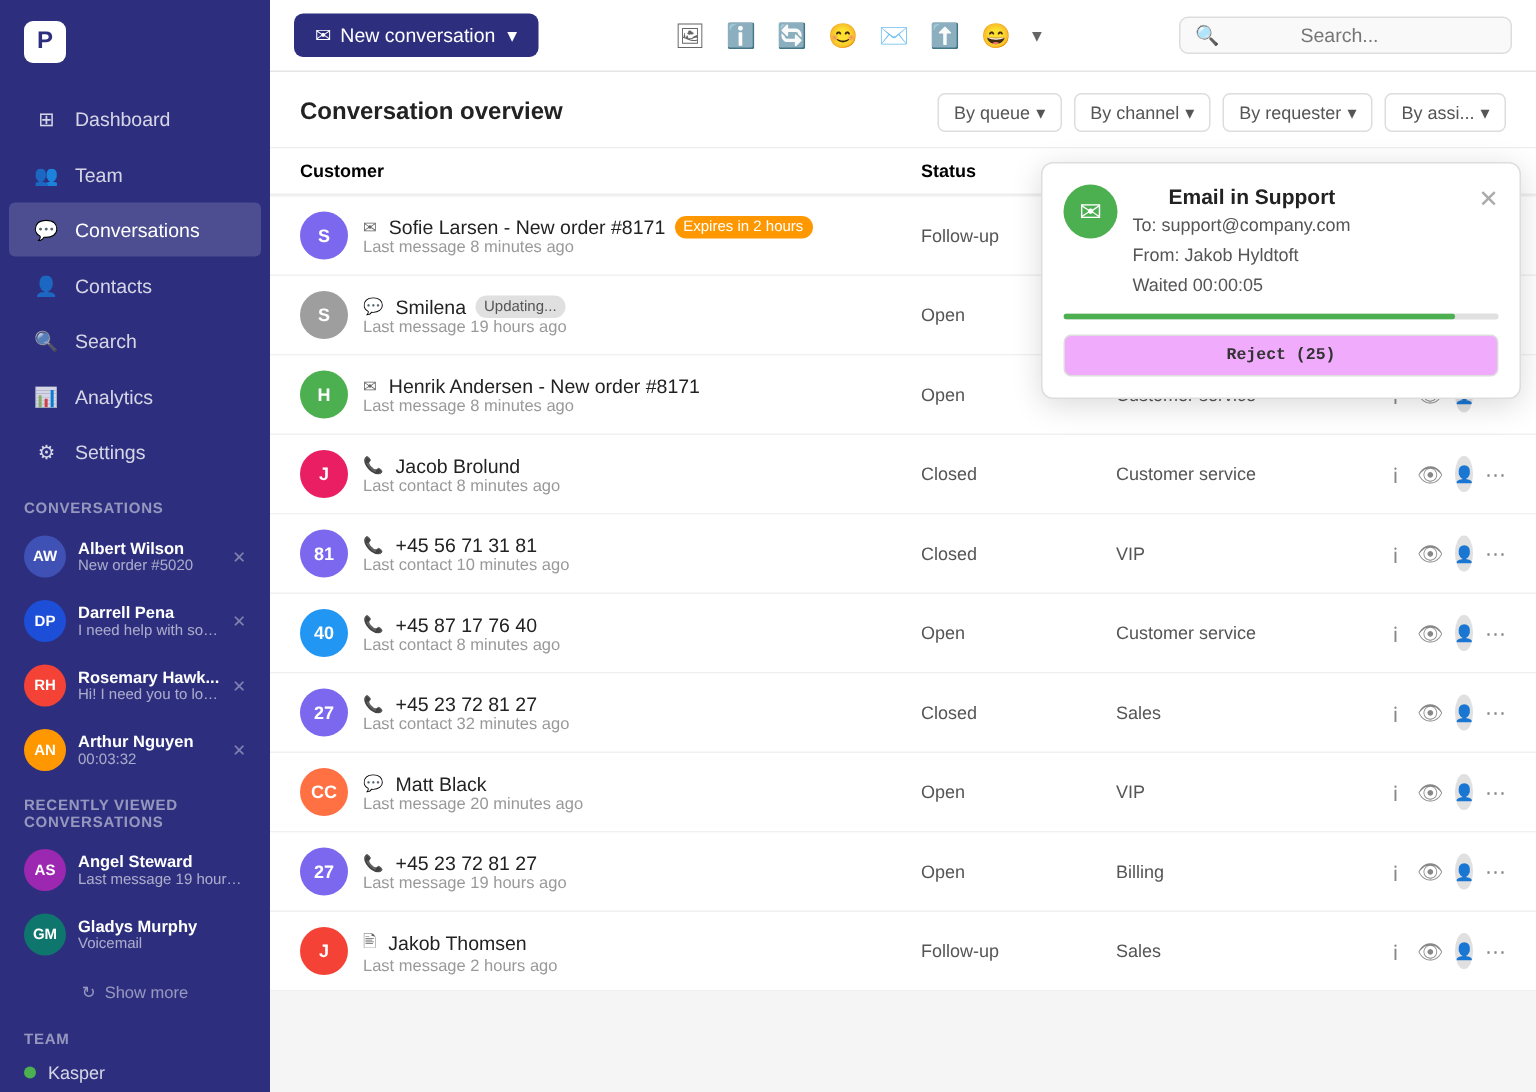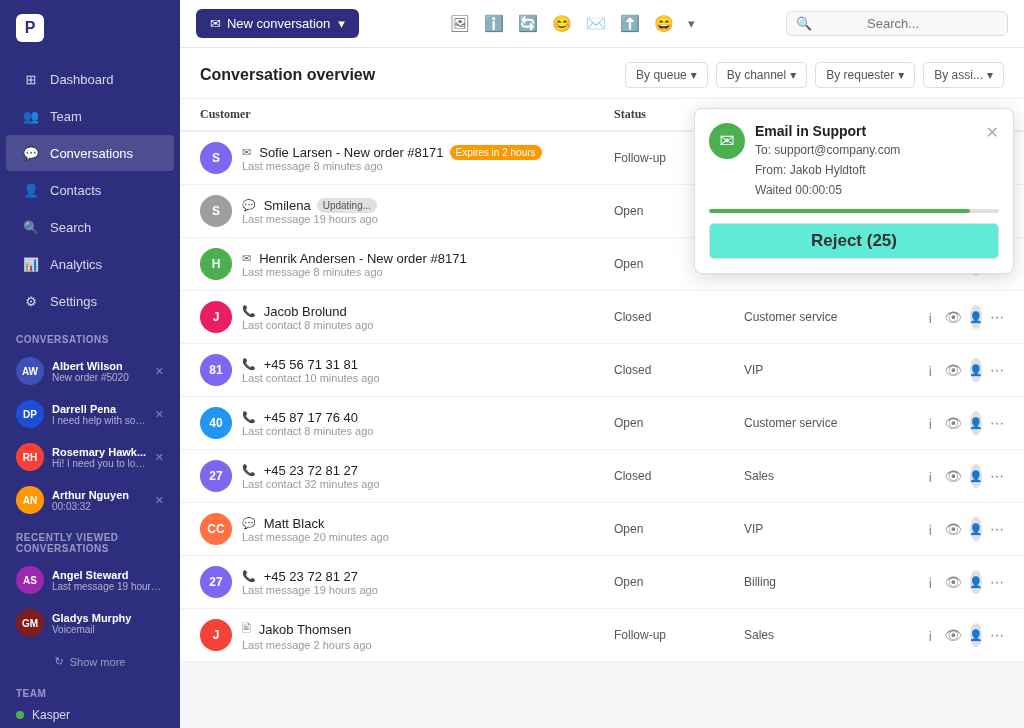--- a/index.html
+++ b/index.html
@@ -171,22 +171,21 @@
 
     
     .table-header {
       display: grid;
       grid-template-columns: 1fr 130px 180px 80px;
       padding: 8px 20px;
       background: #fff;
       border-bottom: 1px solid #eee;
       font-size: 12px;
       font-weight: 600;
-      color: #404040;
-      font-family: Liberation Serif, serif;
+      color: #000000;
     }
     .conv-row {
       display: grid;
       grid-template-columns: 1fr 130px 180px 80px;
       padding: 10px 20px;
       background: #fff;
       border-bottom: 1px solid #f0f0f0;
       align-items: center;
       cursor: pointer;
     }
@@ -253,21 +252,21 @@
     .notif-icon-circle {
       width: 36px; height: 36px;
       border-radius: 50%;
       background: #4caf50;
       display: flex; align-items: center; justify-content: center;
       color: #fff;
       font-size: 18px;
       flex-shrink: 0;
     }
     .notif-body { flex: 1; margin-left: 10px; }
-    .notif-title { font-size: 14px; font-weight: 700; color: #222; }
+    .notif-title { font-size: 14px; font-weight: 700; color: #222; margin-left: 24px; }
     .notif-detail { font-size: 12px; color: #555; margin-top: 2px; line-height: 1.5; }
     .notif-close { color: #aaa; cursor: pointer; font-size: 16px; }
     .notif-progress {
       height: 4px;
       background: #e0e0e0;
       border-radius: 2px;
       margin: 10px 0;
       overflow: hidden;
     }
     .notif-progress-bar {
@@ -283,27 +282,28 @@
       border: 1px solid #ddd;
       border-radius: 5px;
       font-size: 13px;
       font-weight: 600;
       color: #333;
       cursor: pointer;
     }
     .btn-reject {
       flex: 1;
       padding: 7px;
-      background: #5eead4;
+      background: #f0abfc;
       border: 1px solid #ddd;
       border-radius: 5px;
-      font-size: 17px;
+      font-size: 11px;
       font-weight: 600;
       color: #333;
       cursor: pointer;
+      font-family: Liberation Mono, monospace;
     }
 
     .channel-icon { font-size: 11px; margin-right: 2px; color: #666; }
   </style>
 </head>
 <body>
 
 <nav class="sidebar">
   <div class="sidebar-logo">
     <div class="logo-icon">P</div>
@@ -381,21 +381,21 @@
 
   <div id="recent-conversations">
       <div class="conversation-item">
     <div class="conv-avatar" style="background:#9c27b0">AS</div>
     <div class="conv-info">
       <div class="conv-name">Angel Steward</div>
       <div class="conv-preview">Last message 19 hours...</div>
     </div>
   </div>
       <div class="conversation-item">
-    <div class="conv-avatar" style="background:#7f1d1d">GM</div>
+    <div class="conv-avatar" style="background:#0f766e">GM</div>
     <div class="conv-info">
       <div class="conv-name">Gladys Murphy</div>
       <div class="conv-preview">Voicemail</div>
     </div>
   </div>
     </div>
 
   <div class="show-more">
     <span>↻</span>
     <span>Show more</span>

